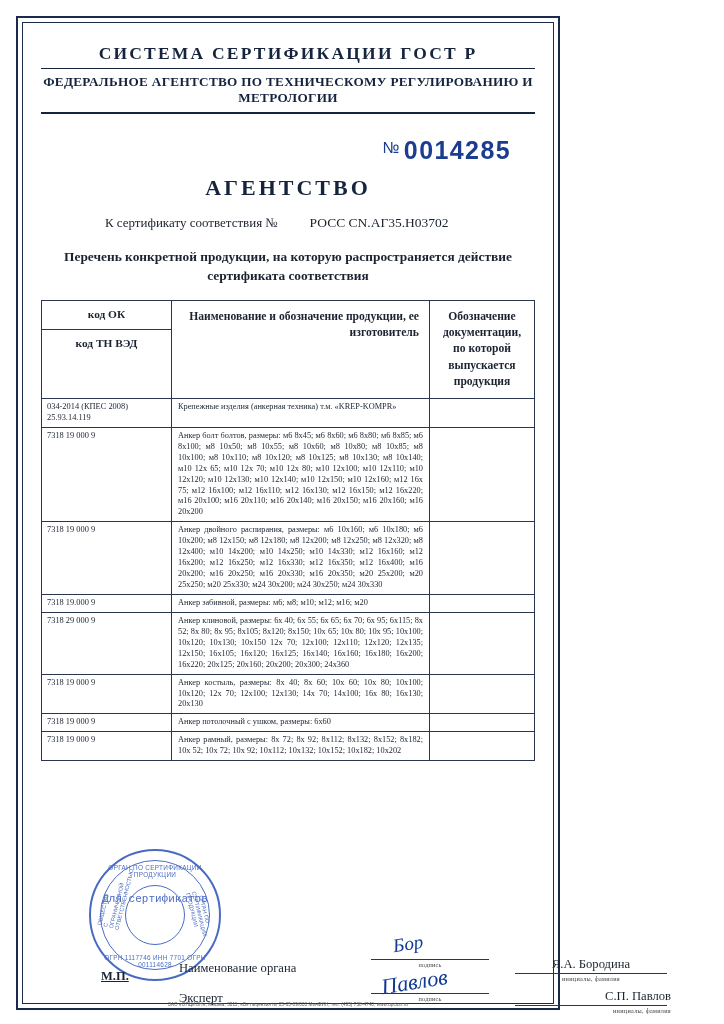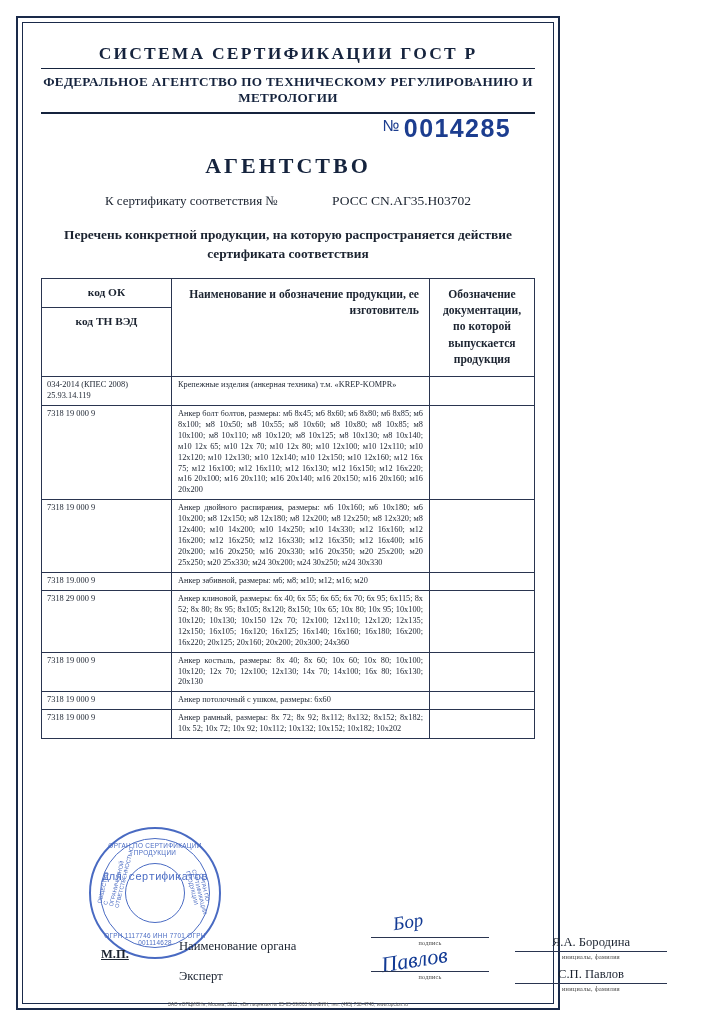--- a/index.html
+++ b/index.html
@@ -46,20 +46,21 @@
     letter-spacing: 0.3px;
     color: #15233d;
     margin-bottom: 6px;
   }
   .hdr-rule2 {
     border-bottom: 2px solid #15233d;
     margin: 2px 0 0 0;
   }
   
   .num-row {
+    margin-top: 22px;
     text-align: right;
     padding-right: 24px;
     color: #1c3d8f;
     font-family: "Liberation Sans", sans-serif;
   }
   .num-label { font-size: 16px; vertical-align: 6px; }
   .num-value {
     font-size: 25px;
     font-weight: bold;
     letter-spacing: 1.4px;
@@ -76,21 +77,21 @@
   .cert-line {
     text-align: center;
     font-size: 13px;
     margin-bottom: 16px;
   }
   .cert-line .lbl { font-weight: normal; }
   .cert-line .val {
     display: inline-block;
     min-width: 190px;
     border-bottom: 0px solid #000;
-    text-align: right;
+    text-align: center;
     padding-left: 6px;
     font-size: 13.5px;
   }
   .purpose {
     text-align: center;
     font-size: 13.4px;
     font-weight: bold;
     line-height: 1.45;
     margin: 2px 22px 14px 22px;
   }
@@ -255,21 +256,21 @@
     height: 0;
     margin: 0 4px;
   }
   .name-slot .cap2 {
     font-size: 6.2px;
     color: #444;
     letter-spacing: 0.3px;
     margin-top: 1px;
   }
   .nm1 { left: 470px; top: 84px; }
-  .nm2 { left: 470px; top: 116px; }
+  .nm2 { left: 470px; top: 116px; text-align: right; }
   
   .footer {
     position: absolute;
     left: 0; right: 0; bottom: -4px;
     text-align: center;
     font-size: 4.6px;
     color: #555;
     font-family: "Liberation Sans", sans-serif;
     letter-spacing: 0.1px;
   }

